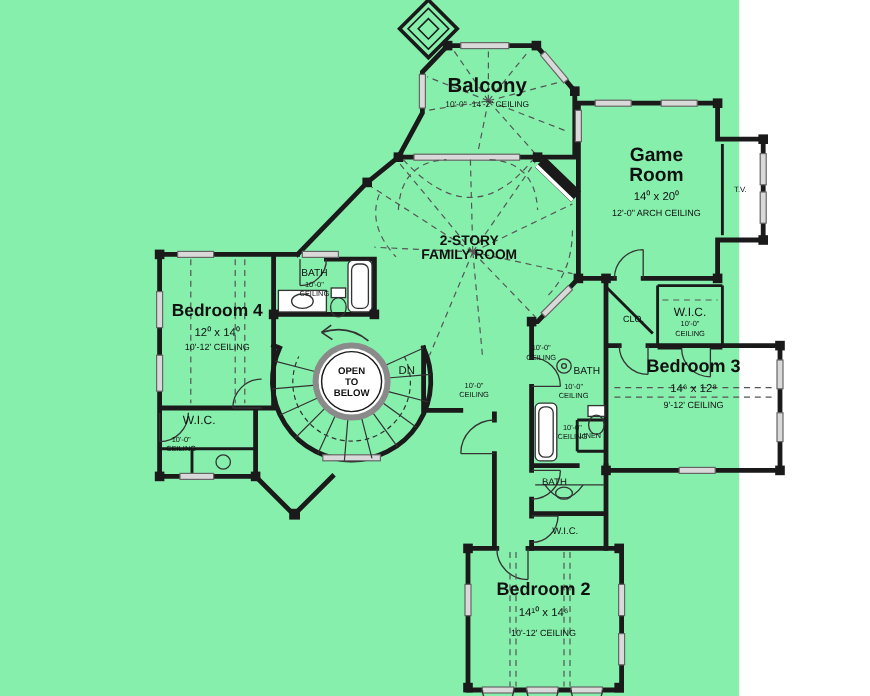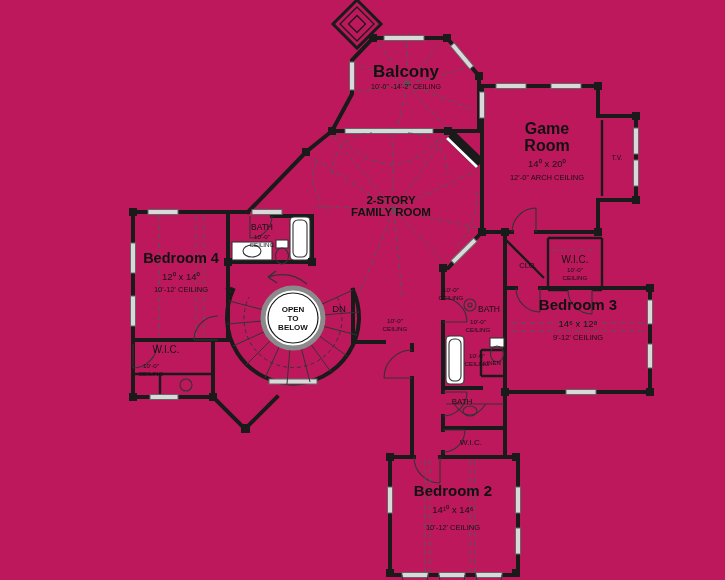--- a/index.html
+++ b/index.html
@@ -1,17 +1,17 @@
 <!DOCTYPE html>
 <html><head>
 <meta charset="utf-8">
 <style>
   html,body{margin:0;padding:0;background:#ffffff;}
   body{width:725px;height:580px;overflow:hidden;font-family:"Liberation Sans",sans-serif;}
-  #plan-wrap{position:relative;width:725px;height:580px;background:#be185d;}
+  #plan-wrap{position:relative;width:616px;height:580px;background:#86efac;}
   svg{position:absolute;left:0;top:0;}
   text{fill:#111;}
   .rname{font-weight:bold;}
 </style>
 </head>
 <body>
 
 <div id="plan-wrap">
 <svg width="725" height="580" viewBox="0 0 725 580">
 

